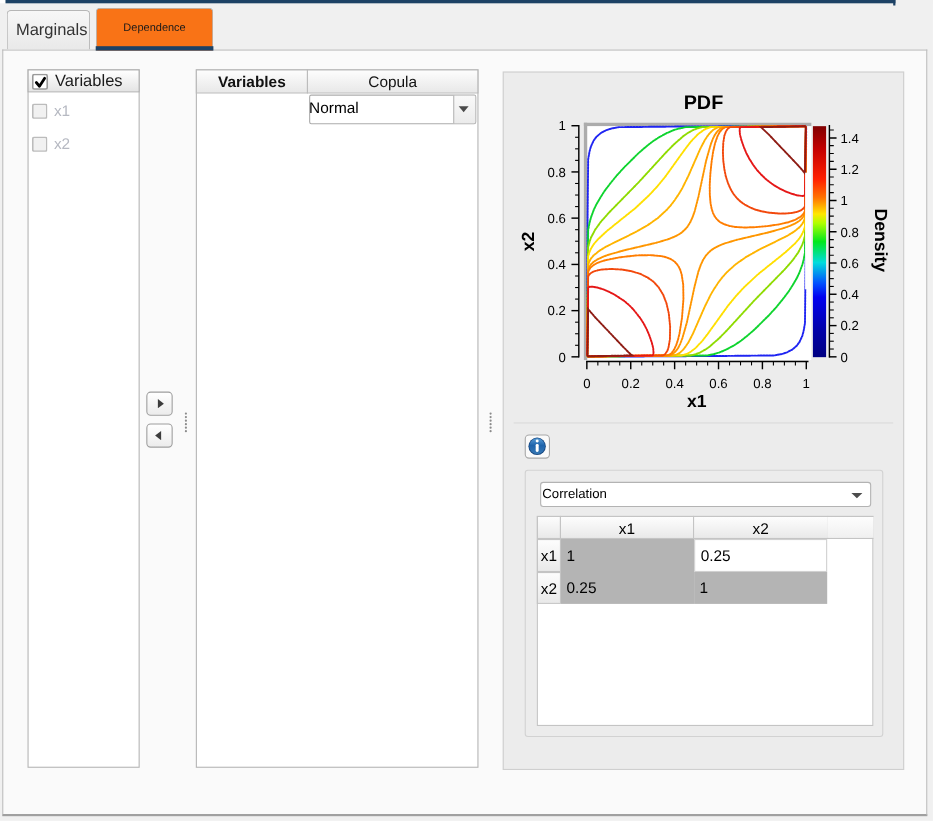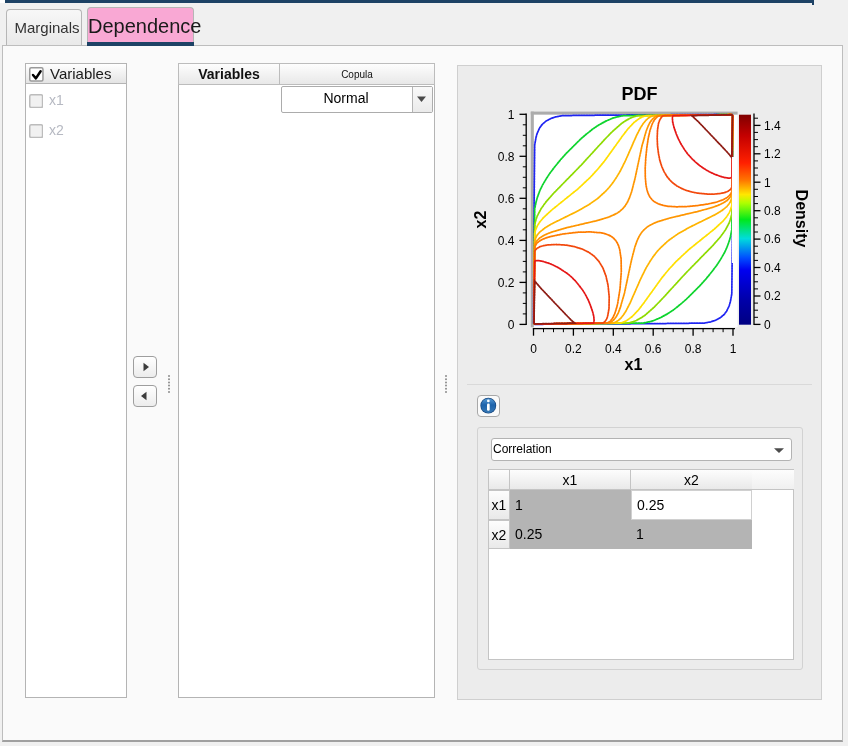--- a/index.html
+++ b/index.html
@@ -12,21 +12,21 @@
 <div id="page">
 
   <div class="abs" style="left:0;top:0;width:848px;height:3px;background:#f0f0f0;"></div>
   <div class="abs" style="left:0;top:0;width:5px;height:3px;background:#ffffff;"></div>
   <div class="abs" style="left:5px;top:0;width:809px;height:3px;background:#1d4265;"></div>
   <div class="abs" style="left:812px;top:0;width:2px;height:4.5px;background:#1d4265;"></div>
 
   <div class="abs" style="left:2px;top:45px;width:841px;height:697px;background:#fafafa;border:1px solid #bdbdbd;border-bottom:2px solid #a0a0a0;"></div>
 
   <div class="abs" style="left:6px;top:9px;width:76px;height:36px;background:linear-gradient(#f7f7f7,#e9e9e9);border:1px solid #b6b6b6;border-bottom:none;border-radius:4px 4px 0 0;color:#333;font-size:15px;text-align:center;line-height:35px;text-indent:6px;">Marginals</div>
-  <div class="abs" style="left:87px;top:7px;width:107px;height:39px;background:#f9a8d4;border:1px solid #b6b6b6;border-bottom:none;border-radius:4px 4px 0 0;color:#1a1a1a;font-size:20px;text-align:center;line-height:36px;">Dependence</div>
+  <div class="abs" style="left:87px;top:7px;width:107px;height:39px;background:#f97316;border:1px solid #b6b6b6;border-bottom:none;border-radius:4px 4px 0 0;color:#1a1a1a;font-size:10px;text-align:center;line-height:36px;">Dependence</div>
   <div class="abs" style="left:87px;top:42px;width:107px;height:3.5px;background:#1d4265;"></div>
 
   <div class="abs" style="left:25px;top:63px;width:102px;height:635px;background:#ffffff;border:1px solid #b4b4b4;"></div>
   <div class="abs" style="left:25px;top:63px;width:102px;height:21px;background:linear-gradient(#ffffff,#e4e4e4);border:1px solid #b4b4b4;"></div>
   <svg class="abs" style="left:29px;top:66.5px;" width="15" height="15">
       <rect x="0.75" y="0.75" width="13.2" height="13.2" rx="1.5" fill="#ffffff" stroke="#9a9a9a" stroke-width="1.5"></rect>
       <path d="M4 8 L6.9 11.4 L11.6 4.2" fill="none" stroke="#000" stroke-width="2.5" stroke-linecap="round" stroke-linejoin="round"></path>
     </svg>
   <div class="abs" style="left:50px;top:64px;width:70px;height:20px;font-size:15px;color:#1a1a1a;line-height:20px;">Variables</div>
   <svg class="abs" style="left:29px;top:93.5px;" width="14" height="14">
@@ -59,24 +59,24 @@
     <circle cx="3" cy="2" r="1" fill="#8c8c8c"></circle>
       <circle cx="3" cy="5.2" r="1" fill="#8c8c8c"></circle>
       <circle cx="3" cy="8.4" r="1" fill="#8c8c8c"></circle>
       <circle cx="3" cy="11.6" r="1" fill="#8c8c8c"></circle>
       <circle cx="3" cy="14.8" r="1" fill="#8c8c8c"></circle>
       <circle cx="3" cy="18" r="1" fill="#8c8c8c"></circle>
   </svg>
 
   <div class="abs" style="left:178px;top:63px;width:257px;height:635px;background:#ffffff;border:1px solid #b4b4b4;"></div>
   <div class="abs" style="left:178px;top:63px;width:102px;height:22px;background:linear-gradient(#fdfdfd,#e8e8e8);border:1px solid #bcbcbc;font-size:14px;font-weight:bold;color:#111;text-align:center;line-height:21px;">Variables</div>
-  <div class="abs" style="left:279px;top:63px;width:156px;height:22px;background:linear-gradient(#fdfdfd,#e8e8e8);border:1px solid #bcbcbc;font-size:10px;color:#111;text-align:center;line-height:21px;">Copula</div>
+  <div class="abs" style="left:279px;top:63px;width:156px;height:22px;background:linear-gradient(#fdfdfd,#e8e8e8);border:1px solid #bcbcbc;font-size:14px;color:#111;text-align:center;line-height:21px;">Copula</div>
 
   <div class="abs" style="left:280.5px;top:86px;width:152px;height:26.5px;background:#ffffff;border:1px solid #acacac;border-radius:2px;"></div>
-  <div class="abs" style="left:281px;top:86px;width:130px;height:26px;font-size:14px;color:#000;text-align:center;line-height:25px;">Normal</div>
+  <div class="abs" style="left:281px;top:86px;width:130px;height:26px;font-size:14px;color:#000;line-height:25px;">Normal</div>
   <div class="abs" style="left:412px;top:86.8px;width:19.7px;height:25px;background:linear-gradient(#f9f9f9,#ebebeb);border-left:1px solid #b4b4b4;"></div>
   <svg class="abs" style="left:412px;top:86px;" width="20" height="26">
       <path d="M5 10.6 L14 10.6 L9.5 16 Z" fill="#4a4a4a"></path>
     </svg>
 
   <div class="abs" style="left:457px;top:65px;width:365px;height:635px;background:#ececec;border:1px solid #cfcfcf;"></div>
 
   <svg class="abs" style="left:460px;top:80px;" width="380" height="310" fill="none">
 
     <rect x="73.9" y="34.7" width="203.6" height="212.6" fill="#ffffff"></rect>

